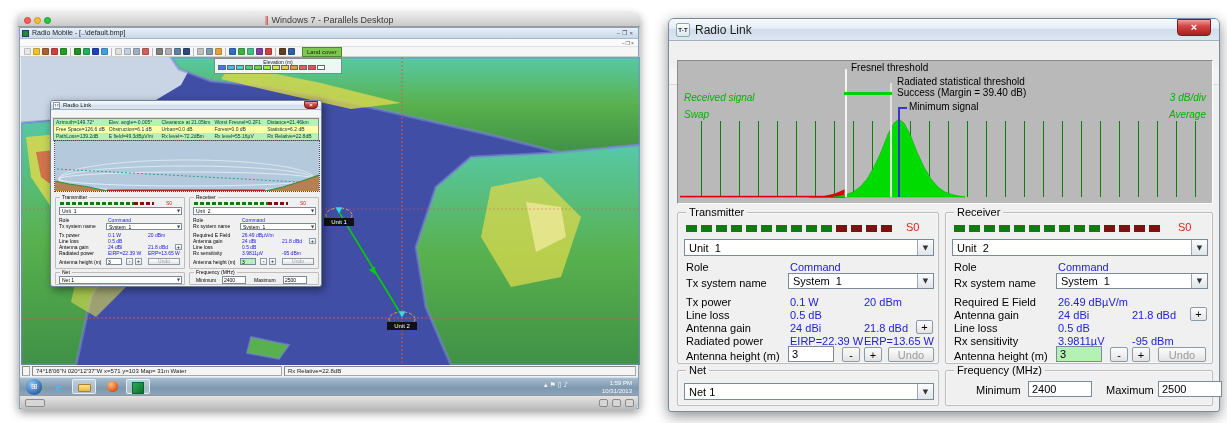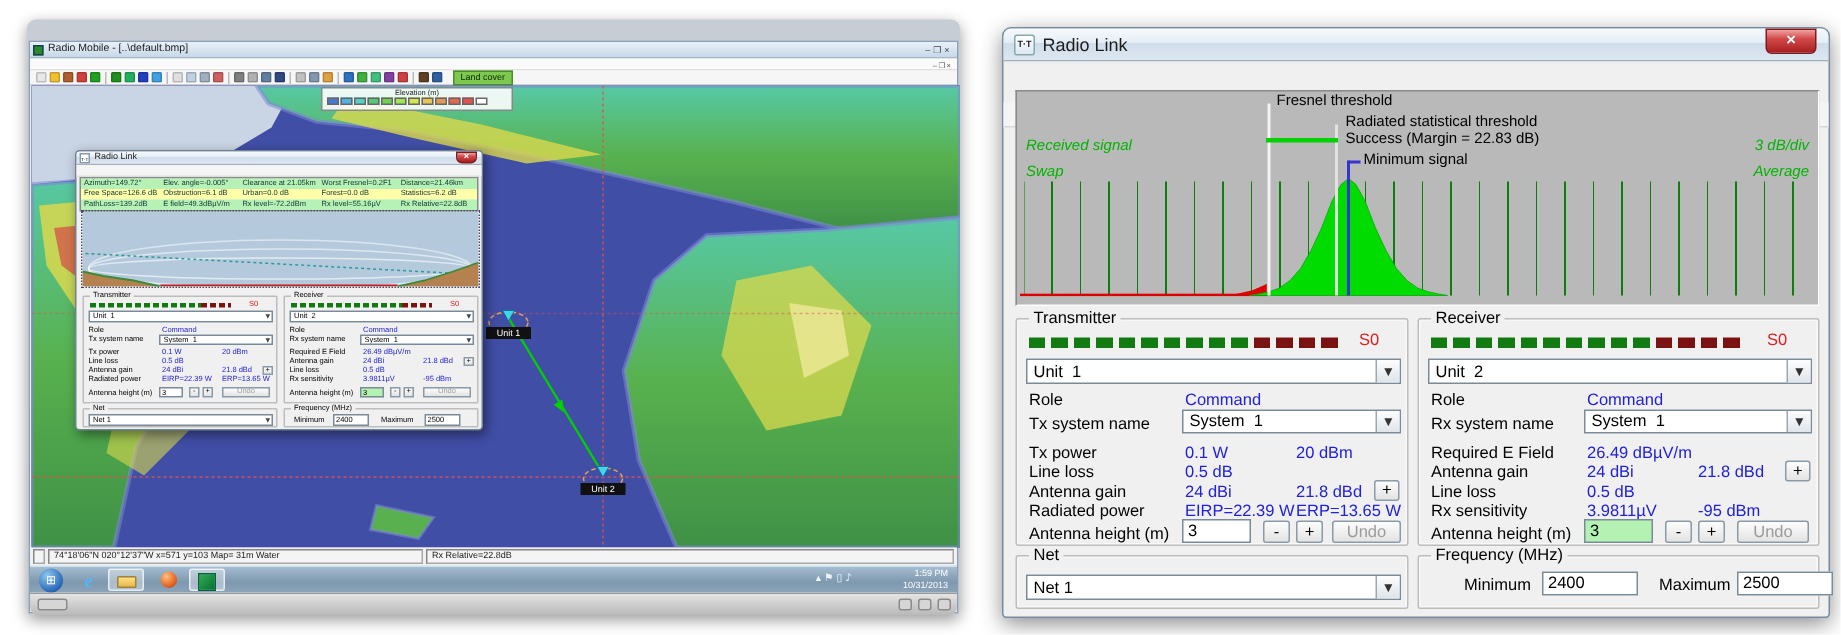--- a/index.html
+++ b/index.html
@@ -89,20 +89,26 @@
   .mv2{position:absolute;left:92px;color:#2121d8;white-space:nowrap;}
   .mb{position:absolute;background:linear-gradient(#fdfdfd,#e3e3e3);border:1px solid #8a9aa9;font-size:5px;text-align:center;line-height:5px;color:#000;}
   .mb.dis{color:#9b9b9b;}
   .minp{position:absolute;background:#fff;border:1px solid #7a8a99;font-size:5px;padding:0 1px;font-family:"Liberation Sans",sans-serif;}
   .minp.grn{background:#b4f2b4;}
 </style>
 </head>
 <body>
 
 <div class="abs" id="mac">
+  <div id="macbar">
+    <span class="light" style="left:6px;background:#ff5f57;border:1px solid #c94440;"></span>
+    <span class="light" style="left:16px;background:#febc2e;border:1px solid #c79a22;"></span>
+    <span class="light" style="left:26px;background:#28c840;border:1px solid #1f9a31;"></span>
+    <div id="mactitle"><span style="color:#d03030;">∥</span> <span>Windows 7 - Parallels Desktop</span></div>
+  </div>
   <div id="rmframe">
     <div id="rmtitle">
       <span class="abs" style="left:2px;top:2px;width:7px;height:7px;background:#2a8a2a;border:1px solid #145;"></span>
       <span class="abs" style="left:12px;top:1px;">Radio Mobile - [..\default.bmp]</span>
       <span class="abs" style="right:3px;top:1px;font-size:6px;color:#445;letter-spacing:2px;"><span>–</span><span>❐</span><span>×</span></span>
     </div>
     <div id="rmmenu">
       <span class="rmm">File</span><span class="rmm">Edit</span><span class="rmm">View</span><span class="rmm">Tools</span><span class="rmm">Options</span><span class="rmm">Window</span><span class="rmm">Help</span><span class="rmm">Stop</span>
       <span class="abs" style="right:3px;top:1px;font-size:5px;color:#556;letter-spacing:1px;"><span>–</span><span>❐</span><span>×</span></span>
     </div>
@@ -392,21 +398,21 @@
       <path d="M128,136.4 L146,135 157,132.5 165,129 166.5,128.2 166.5,136.4 Z" fill="#dd0000"></path>
       <path d="M155,136 L161,135 168,133.5 175,131 182,126 189,118 196,106 203,91 210,73 216,62 221,58 226,62 232,73 239,91 246,106 253,118 260,126 267,131 274,133.5 281,135 287,136 Z" fill="#00dc00" stroke="#00a800" stroke-width=".5"></path>
     </svg>
     <div class="vline" style="left:167px;top:8px;height:128px;background:#f4f4f4;"></div>
     <div class="vline" style="left:212px;top:22px;height:114px;background:#e2e2e2;"></div>
     <div class="vline" style="left:220px;top:46px;height:90px;background:#3535d0;"></div>
     <div class="abs" style="left:166px;top:31px;width:48px;height:3px;background:#00d000;"></div>
     <div class="abs" style="left:221px;top:46px;width:8px;height:2px;background:#3535d0;"></div>
     <span class="chlbl" style="left:173px;top:1px;">Fresnel threshold</span>
     <span class="chlbl" style="left:219px;top:15px;">Radiated statistical threshold</span>
-    <span class="chlbl" style="left:219px;top:26px;">Success (Margin = 22.83 dB)</span>
+    <span class="chlbl" style="left:219px;top:26px;">Success (Margin = 39.40 dB)</span>
     <span class="chlbl" style="left:231px;top:40px;">Minimum signal</span>
     <span class="chgrn" style="left:6px;top:31px;">Received signal</span>
     <span class="chgrn" style="left:6px;top:48px;">Swap</span>
     <span class="chgrn" style="right:6px;top:31px;">3 dB/div</span>
     <span class="chgrn" style="right:6px;top:48px;">Average</span>
   </div>
 
   <div class="group" style="left:8px;top:193px;width:262px;height:152px;">
     <span class="glabel">Transmitter</span>
     <div class="smeter" style="left:8px;top:12px;">

